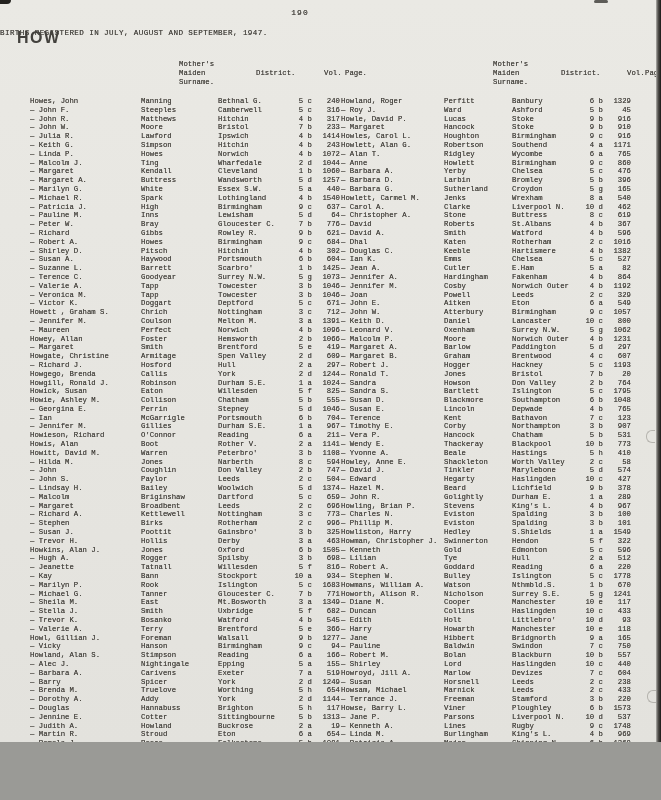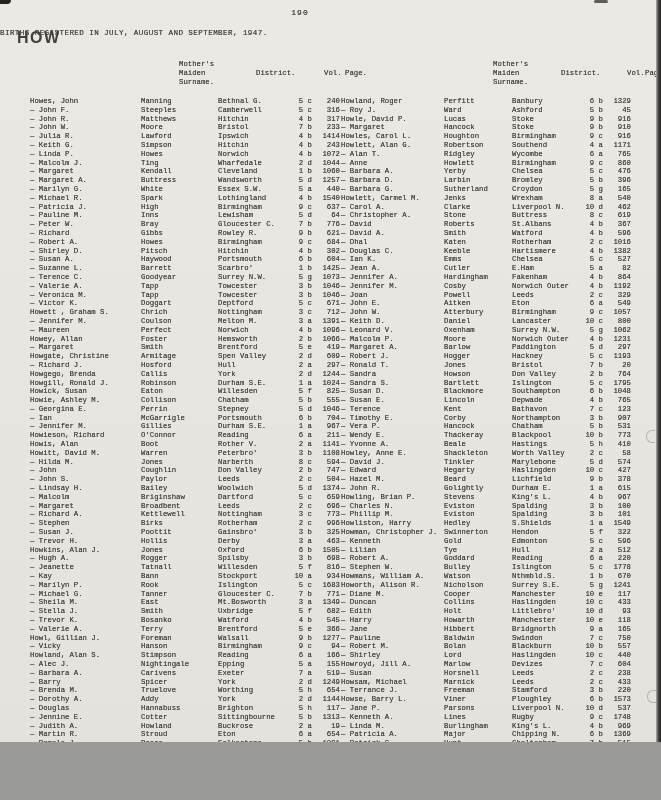--- a/index.html
+++ b/index.html
@@ -195,36 +195,37 @@
         <div class="row"><span class="cell name-cell">— Jean A.</span><span class="cell mother-cell">Cutler</span><span class="cell district-cell">E.Ham</span><span class="cell vol-cell">5 a</span><span class="cell page-cell">82</span></div>
         <div class="row"><span class="cell name-cell">— Jennifer A.</span><span class="cell mother-cell">Hardingham</span><span class="cell district-cell">Fakenham</span><span class="cell vol-cell">4 b</span><span class="cell page-cell">864</span></div>
         <div class="row"><span class="cell name-cell">— Jennifer M.</span><span class="cell mother-cell">Cosby</span><span class="cell district-cell">Norwich Outer</span><span class="cell vol-cell">4 b</span><span class="cell page-cell">1192</span></div>
         <div class="row"><span class="cell name-cell">— Joan</span><span class="cell mother-cell">Powell</span><span class="cell district-cell">Leeds</span><span class="cell vol-cell">2 c</span><span class="cell page-cell">329</span></div>
         <div class="row"><span class="cell name-cell">— John E.</span><span class="cell mother-cell">Aitken</span><span class="cell district-cell">Eton</span><span class="cell vol-cell">6 a</span><span class="cell page-cell">549</span></div>
         <div class="row"><span class="cell name-cell">— John W.</span><span class="cell mother-cell">Atterbury</span><span class="cell district-cell">Birmingham</span><span class="cell vol-cell">9 c</span><span class="cell page-cell">1057</span></div>
         <div class="row"><span class="cell name-cell">— Keith D.</span><span class="cell mother-cell">Daniel</span><span class="cell district-cell">Lancaster</span><span class="cell vol-cell">10 c</span><span class="cell page-cell">800</span></div>
         <div class="row"><span class="cell name-cell">— Leonard V.</span><span class="cell mother-cell">Oxenham</span><span class="cell district-cell">Surrey N.W.</span><span class="cell vol-cell">5 g</span><span class="cell page-cell">1062</span></div>
         <div class="row"><span class="cell name-cell">— Malcolm P.</span><span class="cell mother-cell">Moore</span><span class="cell district-cell">Norwich Outer</span><span class="cell vol-cell">4 b</span><span class="cell page-cell">1231</span></div>
         <div class="row"><span class="cell name-cell">— Margaret A.</span><span class="cell mother-cell">Barlow</span><span class="cell district-cell">Paddington</span><span class="cell vol-cell">5 d</span><span class="cell page-cell">297</span></div>
+        <div class="row"><span class="cell name-cell">— Margaret B.</span><span class="cell mother-cell">Graham</span><span class="cell district-cell">Brentwood</span><span class="cell vol-cell">4 c</span><span class="cell page-cell">607</span></div>
         <div class="row"><span class="cell name-cell">— Robert J.</span><span class="cell mother-cell">Hogger</span><span class="cell district-cell">Hackney</span><span class="cell vol-cell">5 c</span><span class="cell page-cell">1193</span></div>
         <div class="row"><span class="cell name-cell">— Ronald T.</span><span class="cell mother-cell">Jones</span><span class="cell district-cell">Bristol</span><span class="cell vol-cell">7 b</span><span class="cell page-cell">20</span></div>
         <div class="row"><span class="cell name-cell">— Sandra</span><span class="cell mother-cell">Howson</span><span class="cell district-cell">Don Valley</span><span class="cell vol-cell">2 b</span><span class="cell page-cell">764</span></div>
         <div class="row"><span class="cell name-cell">— Sandra S.</span><span class="cell mother-cell">Bartlett</span><span class="cell district-cell">Islington</span><span class="cell vol-cell">5 c</span><span class="cell page-cell">1795</span></div>
         <div class="row"><span class="cell name-cell">— Susan D.</span><span class="cell mother-cell">Blackmore</span><span class="cell district-cell">Southampton</span><span class="cell vol-cell">6 b</span><span class="cell page-cell">1048</span></div>
         <div class="row"><span class="cell name-cell">— Susan E.</span><span class="cell mother-cell">Lincoln</span><span class="cell district-cell">Depwade</span><span class="cell vol-cell">4 b</span><span class="cell page-cell">765</span></div>
         <div class="row"><span class="cell name-cell">— Terence</span><span class="cell mother-cell">Kent</span><span class="cell district-cell">Bathavon</span><span class="cell vol-cell">7 c</span><span class="cell page-cell">123</span></div>
         <div class="row"><span class="cell name-cell">— Timothy E.</span><span class="cell mother-cell">Corby</span><span class="cell district-cell">Northampton</span><span class="cell vol-cell">3 b</span><span class="cell page-cell">907</span></div>
         <div class="row"><span class="cell name-cell">— Vera P.</span><span class="cell mother-cell">Hancock</span><span class="cell district-cell">Chatham</span><span class="cell vol-cell">5 b</span><span class="cell page-cell">531</span></div>
         <div class="row"><span class="cell name-cell">— Wendy E.</span><span class="cell mother-cell">Thackeray</span><span class="cell district-cell">Blackpool</span><span class="cell vol-cell">10 b</span><span class="cell page-cell">773</span></div>
         <div class="row"><span class="cell name-cell">— Yvonne A.</span><span class="cell mother-cell">Beale</span><span class="cell district-cell">Hastings</span><span class="cell vol-cell">5 h</span><span class="cell page-cell">410</span></div>
         <div class="row"><span class="cell name-cell">Howley, Anne E.</span><span class="cell mother-cell">Shackleton</span><span class="cell district-cell">Worth Valley</span><span class="cell vol-cell">2 c</span><span class="cell page-cell">58</span></div>
         <div class="row"><span class="cell name-cell">— David J.</span><span class="cell mother-cell">Tinkler</span><span class="cell district-cell">Marylebone</span><span class="cell vol-cell">5 d</span><span class="cell page-cell">574</span></div>
         <div class="row"><span class="cell name-cell">— Edward</span><span class="cell mother-cell">Hegarty</span><span class="cell district-cell">Haslingden</span><span class="cell vol-cell">10 c</span><span class="cell page-cell">427</span></div>
         <div class="row"><span class="cell name-cell">— Hazel M.</span><span class="cell mother-cell">Beard</span><span class="cell district-cell">Lichfield</span><span class="cell vol-cell">9 b</span><span class="cell page-cell">378</span></div>
-        <div class="row"><span class="cell name-cell">— John R.</span><span class="cell mother-cell">Golightly</span><span class="cell district-cell">Durham E.</span><span class="cell vol-cell">1 a</span><span class="cell page-cell">615</span></div>
+        <div class="row"><span class="cell name-cell">— John R.</span><span class="cell mother-cell">Golightly</span><span class="cell district-cell">Durham E.</span><span class="cell vol-cell">1 a</span><span class="cell page-cell">289</span></div>
         <div class="row"><span class="cell name-cell">Howling, Brian P.</span><span class="cell mother-cell">Stevens</span><span class="cell district-cell">King's L.</span><span class="cell vol-cell">4 b</span><span class="cell page-cell">967</span></div>
         <div class="row"><span class="cell name-cell">— Charles N.</span><span class="cell mother-cell">Eviston</span><span class="cell district-cell">Spalding</span><span class="cell vol-cell">3 b</span><span class="cell page-cell">100</span></div>
         <div class="row"><span class="cell name-cell">— Phillip M.</span><span class="cell mother-cell">Eviston</span><span class="cell district-cell">Spalding</span><span class="cell vol-cell">3 b</span><span class="cell page-cell">101</span></div>
         <div class="row"><span class="cell name-cell">Howliston, Harry</span><span class="cell mother-cell">Hedley</span><span class="cell district-cell">S.Shields</span><span class="cell vol-cell">1 a</span><span class="cell page-cell">1549</span></div>
         <div class="row"><span class="cell name-cell">Howman, Christopher J.</span><span class="cell mother-cell">Swinnerton</span><span class="cell district-cell">Hendon</span><span class="cell vol-cell">5 f</span><span class="cell page-cell">322</span></div>
         <div class="row"><span class="cell name-cell">— Kenneth</span><span class="cell mother-cell">Gold</span><span class="cell district-cell">Edmonton</span><span class="cell vol-cell">5 c</span><span class="cell page-cell">596</span></div>
         <div class="row"><span class="cell name-cell">— Lilian</span><span class="cell mother-cell">Tye</span><span class="cell district-cell">Hull</span><span class="cell vol-cell">2 a</span><span class="cell page-cell">512</span></div>
         <div class="row"><span class="cell name-cell">— Robert A.</span><span class="cell mother-cell">Goddard</span><span class="cell district-cell">Reading</span><span class="cell vol-cell">6 a</span><span class="cell page-cell">220</span></div>
         <div class="row"><span class="cell name-cell">— Stephen W.</span><span class="cell mother-cell">Bulley</span><span class="cell district-cell">Islington</span><span class="cell vol-cell">5 c</span><span class="cell page-cell">1778</span></div>
         <div class="row"><span class="cell name-cell">Howmans, William A.</span><span class="cell mother-cell">Watson</span><span class="cell district-cell">Nthmbld.S.</span><span class="cell vol-cell">1 b</span><span class="cell page-cell">670</span></div>

